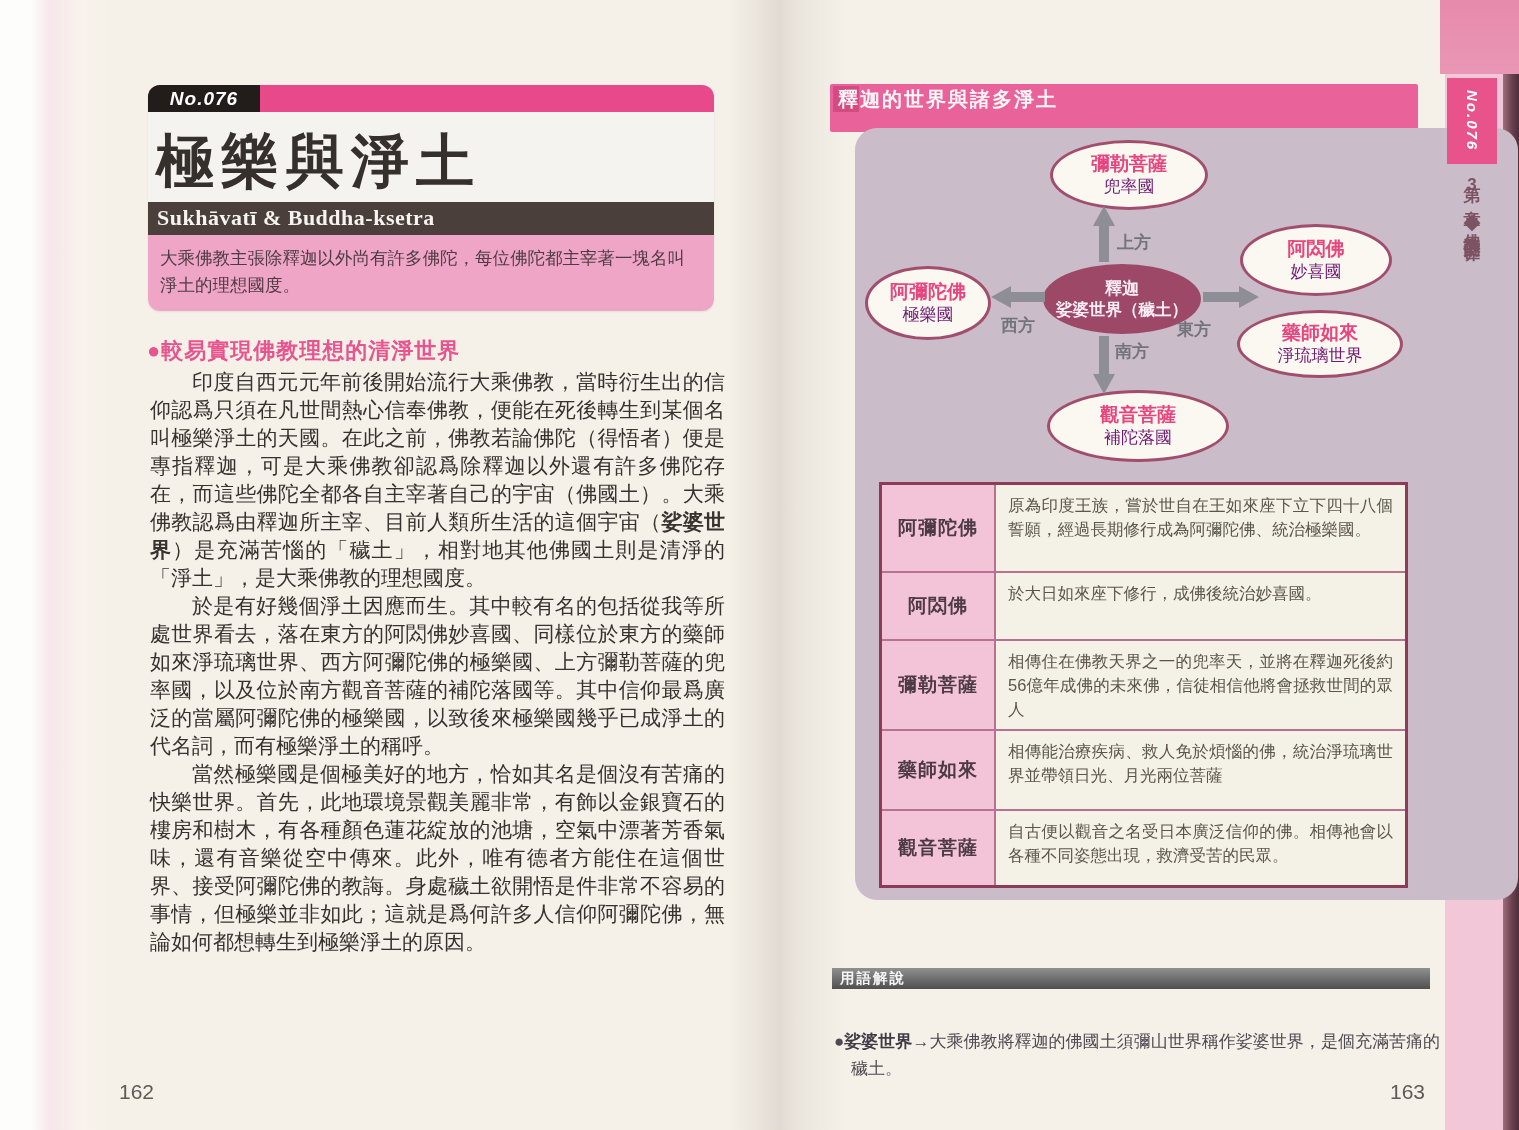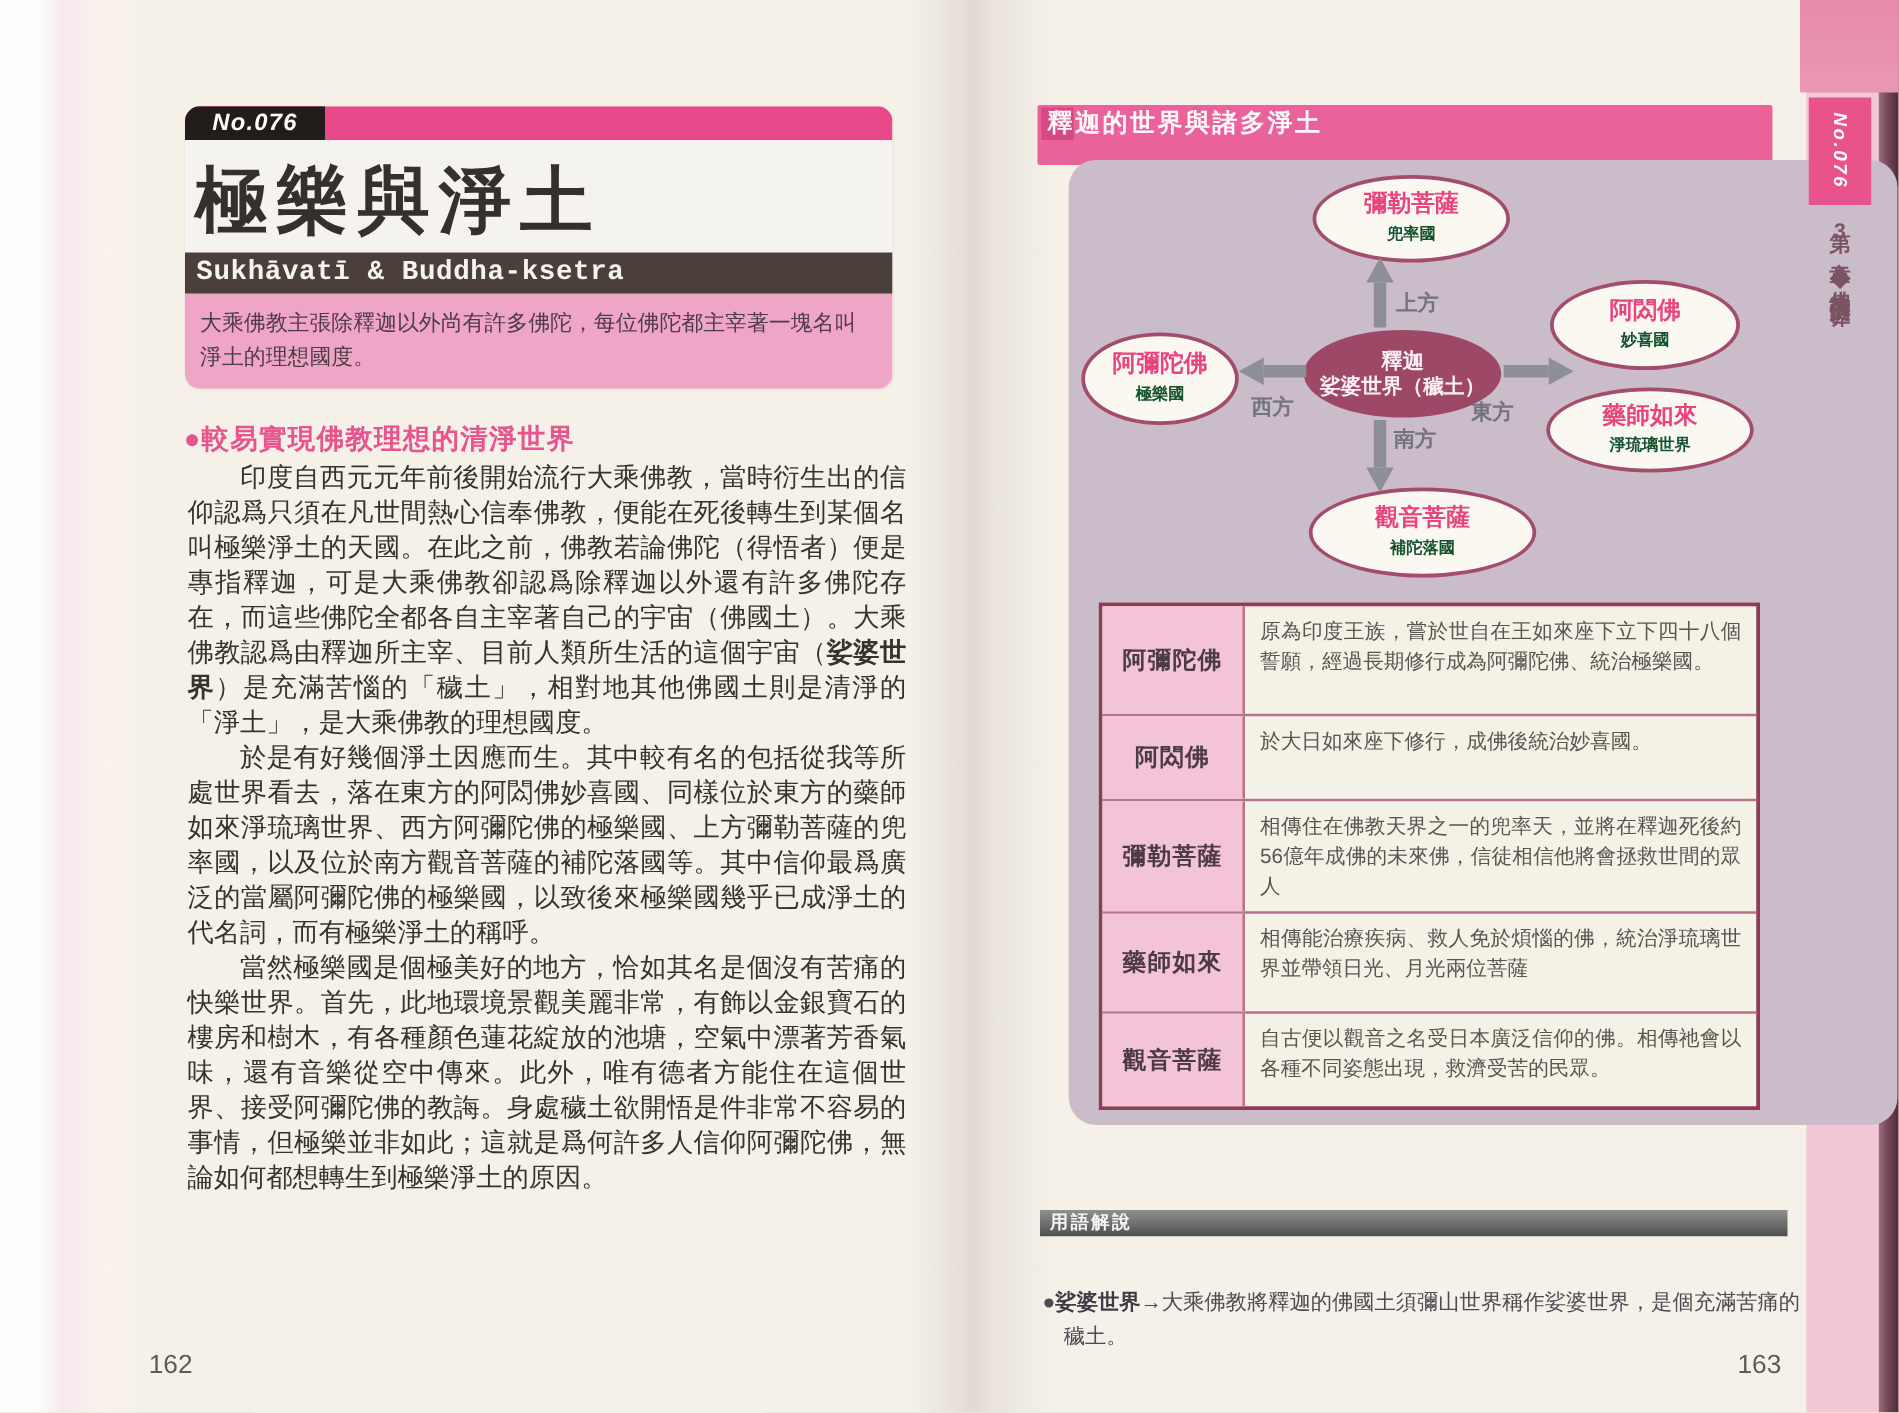--- a/index.html
+++ b/index.html
@@ -17,21 +17,21 @@
     background:linear-gradient(90deg,#a06d7c 0%,#6b4150 55%,#4c2e39 100%);}
   .corner-pink{left:1440px;top:0;width:79px;height:74px;background:linear-gradient(180deg,#e78aab,#e997b4);}
 
   
   .hdr{left:148px;top:85px;width:566px;height:226px;border-radius:12px;overflow:hidden;box-shadow:0 1px 2px rgba(0,0,0,0.08);}
   .hdr-bar{height:27px;background:#e7498b;position:relative;}
   .hdr-badge{position:absolute;left:0;top:0;width:112px;height:27px;background:#221c1a;color:#fff;
     font-style:italic;font-weight:bold;font-size:19px;line-height:27px;text-align:center;letter-spacing:1px;}
   .hdr-title{height:90px;background:#f5f3ef;color:#36302c;font-size:58px;font-weight:bold;
     letter-spacing:7px;padding:13px 0 0 8px;box-sizing:border-box;line-height:72px;}
-  .hdr-sub{height:33px;background:#4a3f3b;color:#f6f4f0;font-family:Liberation Mono, monospace;
+  .hdr-sub{height:33px;background:#4a3f3b;color:#f6f4f0;font-family:Liberation Serif, serif;
     font-weight:bold;font-size:22px;line-height:32px;padding-left:9px;letter-spacing:0.5px;}
   .hdr-intro{height:76px;background:#efa5c5;color:#4f3b46;font-size:17.5px;line-height:27px;
     padding:10px 12px;box-sizing:border-box;font-weight:500;}
 
   
   .sec-head{left:147px;top:336px;width:580px;color:#e7548e;font-size:22px;font-weight:bold;letter-spacing:1px;}
   .body-text{left:150px;top:368px;width:575px;font-family:"Liberation Serif",serif;
     font-size:21px;line-height:28px;color:#38322e;text-align:justify;}
   .body-text p{margin:0;text-indent:2em;}
   .pgnum{font-size:21px;color:#5f5a55;}
@@ -41,21 +41,21 @@
   
   .banner{left:830px;top:84px;width:588px;height:48px;background:#e9639a;border-radius:2px;}
   .banner-chip{left:3px;top:2px;width:26px;height:26px;background:#d64a82;position:absolute;}
   .banner-text{position:absolute;left:8px;top:0;color:#fdf6f8;font-size:20px;font-weight:bold;line-height:30px;letter-spacing:2px;}
 
   
   .panel{left:855px;top:128px;width:663px;height:772px;background:#cbbcca;border-radius:22px;}
   .node{position:absolute;background:#fbf8f1;border:3px solid #a24d6b;border-radius:50%;
     display:flex;flex-direction:column;align-items:center;justify-content:center;text-align:center;box-sizing:border-box;}
   .node .nm{color:#e8457f;font-weight:bold;font-size:19px;line-height:23px;}
-  .node .rm{color:#14532d;font-weight:bold;font-size:13px;line-height:23px;}
+  .node .rm{color:#701a75;font-weight:normal;font-size:17px;line-height:23px;}
   .center-node{position:absolute;left:188px;top:136px;width:158px;height:70px;background:#9d4867;border-radius:50%;
     display:flex;flex-direction:column;align-items:center;justify-content:center;text-align:center;}
   .center-node .cnm{color:#fbeef3;font-weight:bold;font-size:17px;line-height:21px;}
   .center-node .crm{color:#fbeef3;font-weight:bold;font-size:16.5px;line-height:21px;}
   .shaft{position:absolute;background:#8e8e97;}
   .head{position:absolute;width:0;height:0;border-style:solid;border-color:transparent;}
   .head-up{border-width:0 11px 20px 11px;border-bottom-color:#8e8e97;}
   .head-down{border-width:20px 11px 0 11px;border-top-color:#8e8e97;}
   .head-left{border-width:11px 20px 11px 0;border-right-color:#8e8e97;}
   .head-right{border-width:11px 0 11px 20px;border-left-color:#8e8e97;}

